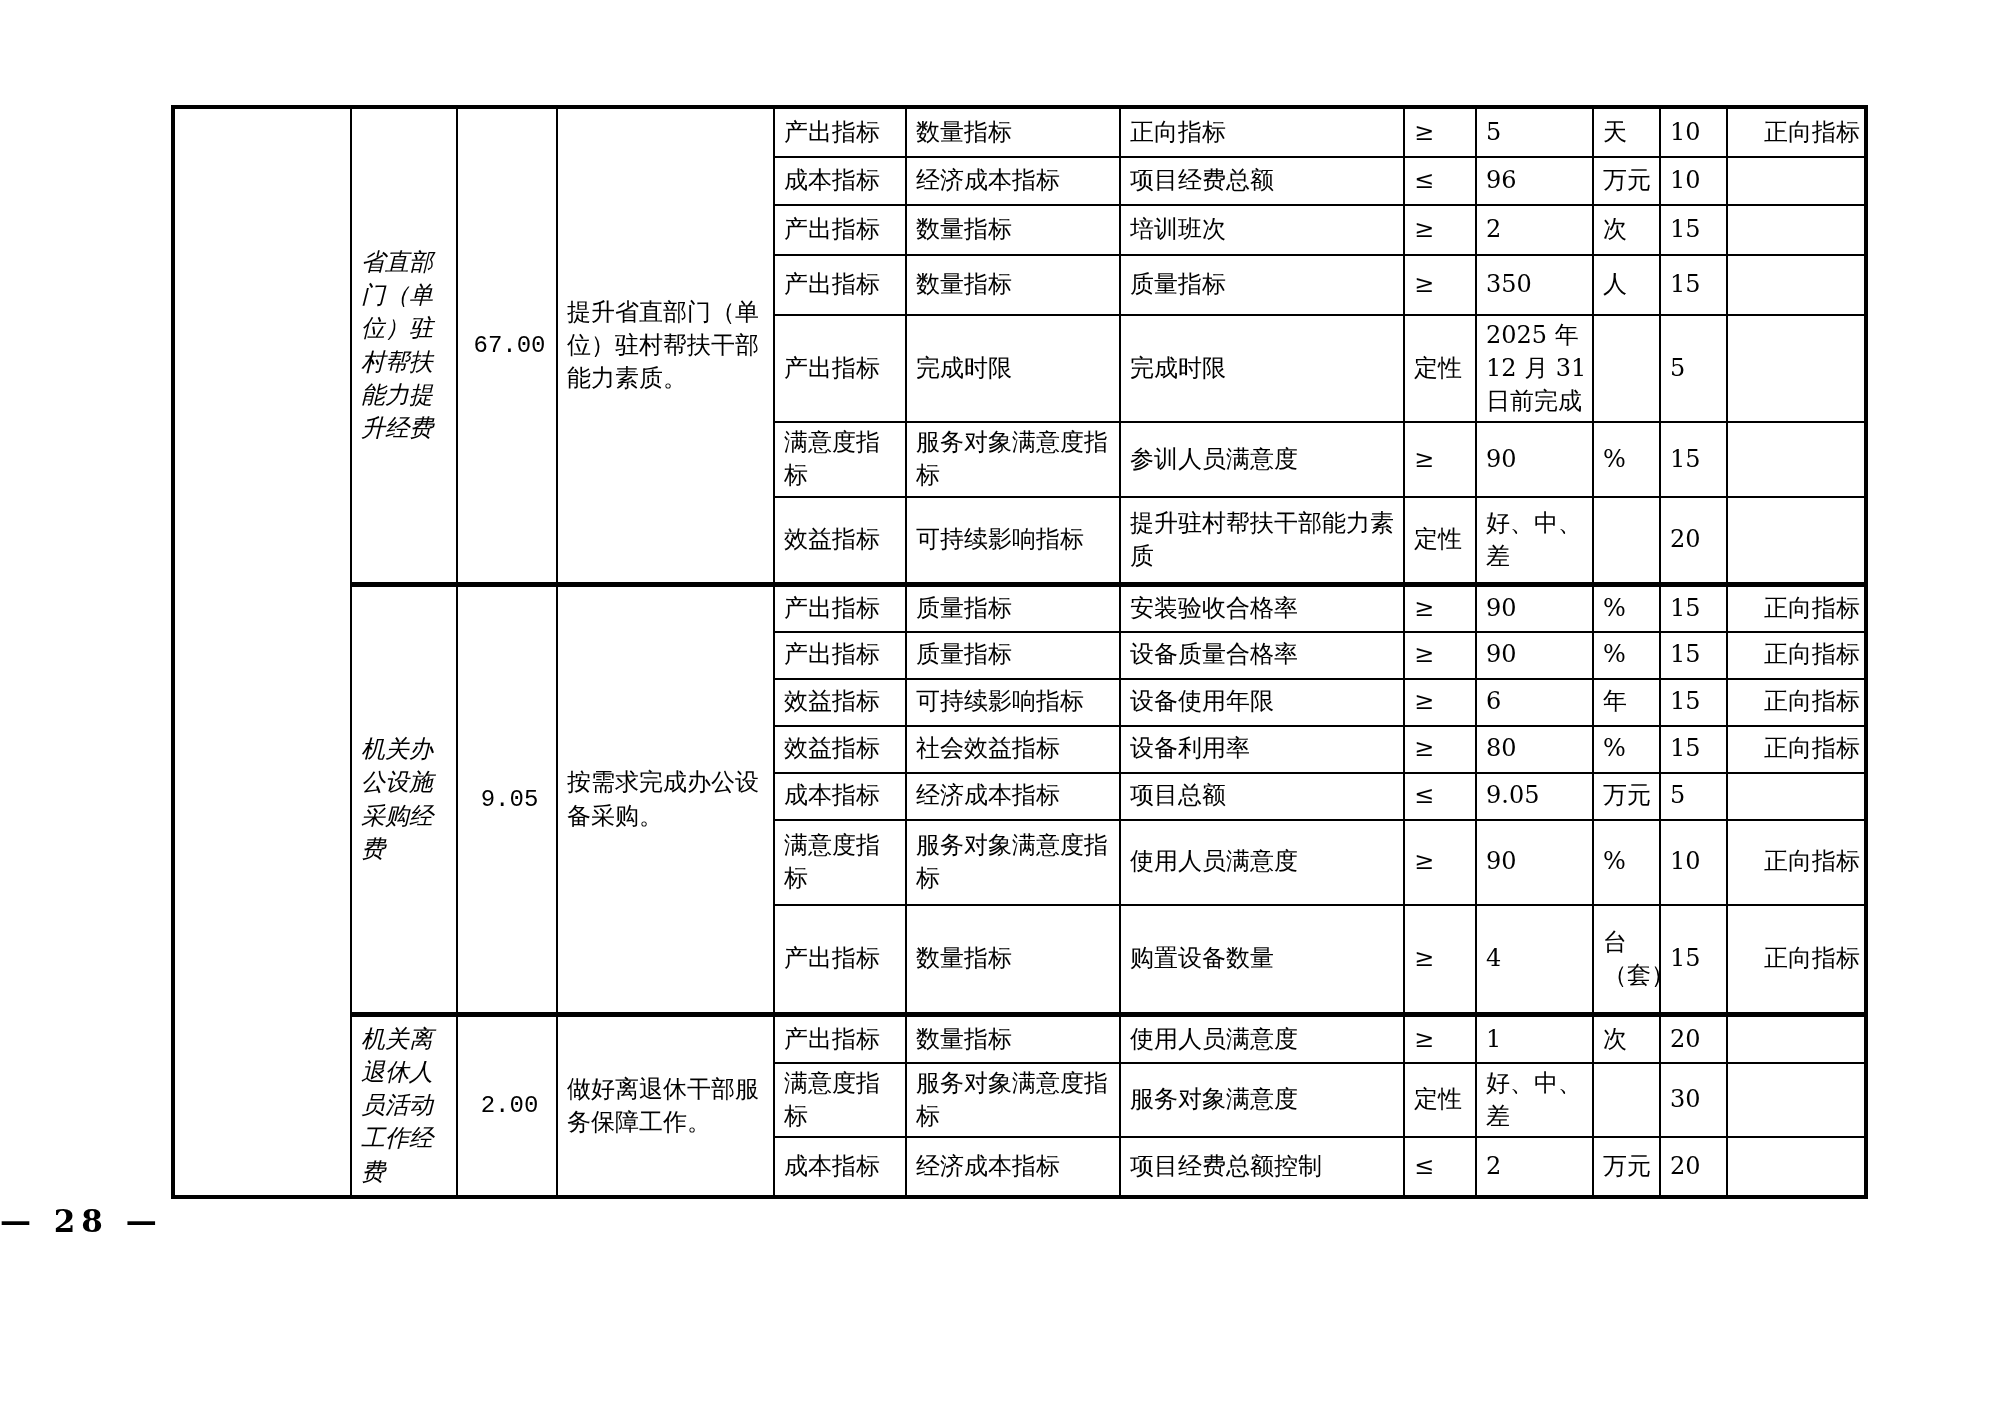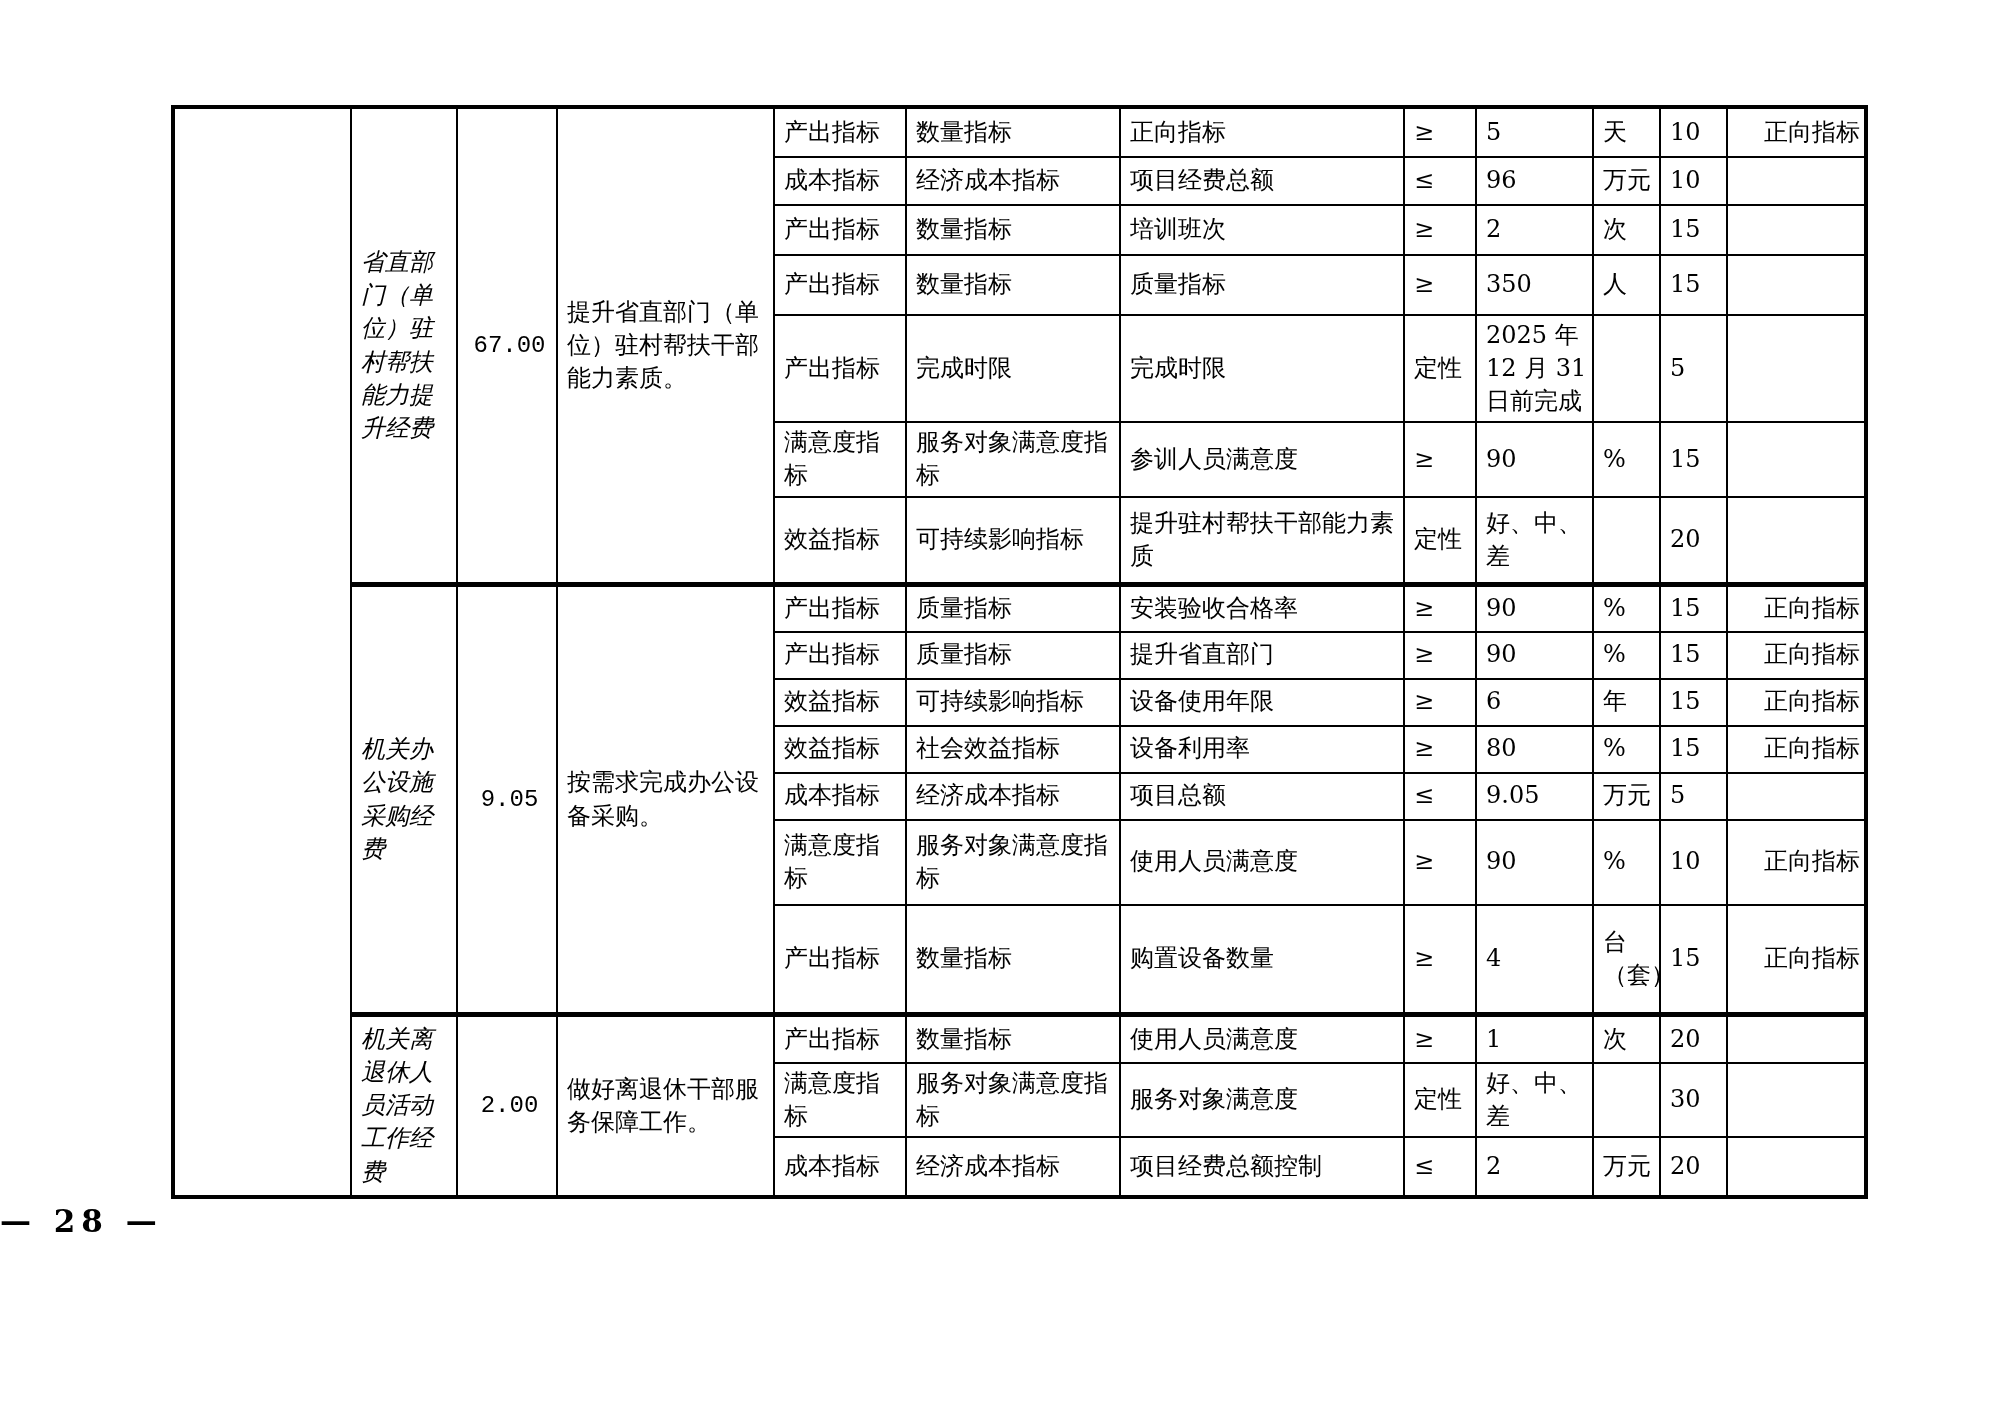--- a/index.html
+++ b/index.html
@@ -149,21 +149,21 @@
       <td class="c-name">安装验收合格率</td>
       <td class="c-cmp">≥</td>
       <td class="c-val">90</td>
       <td class="c-unit">%</td>
       <td class="c-wt">15</td>
       <td class="c-dir">正向指标</td>
     </tr>
     <tr style="height:47px">
       <td class="c-l1">产出指标</td>
       <td class="c-l2">质量指标</td>
-      <td class="c-name">提升省直部门</td>
+      <td class="c-name">设备质量合格率</td>
       <td class="c-cmp">≥</td>
       <td class="c-val">90</td>
       <td class="c-unit">%</td>
       <td class="c-wt">15</td>
       <td class="c-dir">正向指标</td>
     </tr>
     <tr style="height:47px">
       <td class="c-l1">效益指标</td>
       <td class="c-l2">可持续影响指标</td>
       <td class="c-name">设备使用年限</td>

